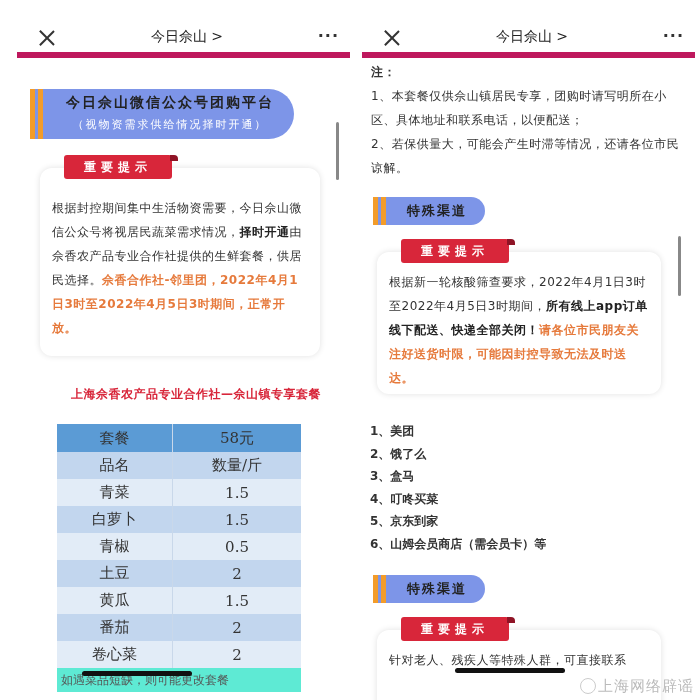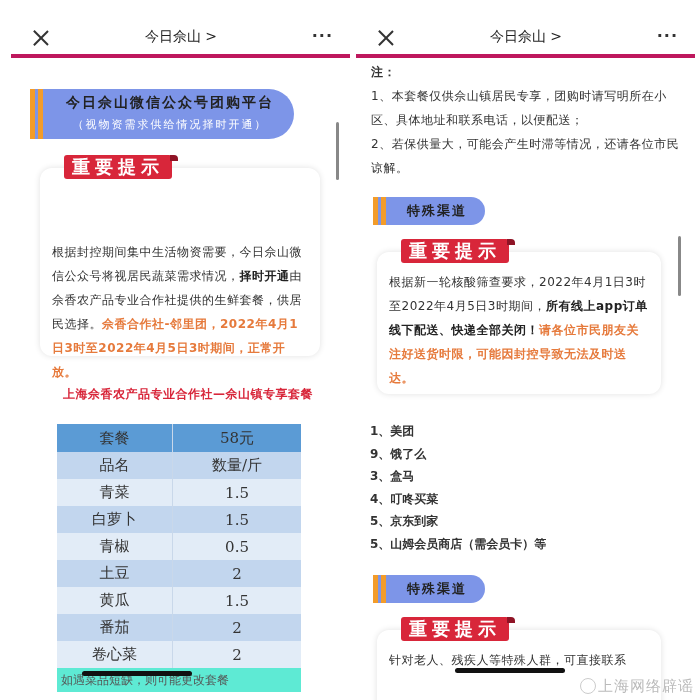--- a/index.html
+++ b/index.html
@@ -2,44 +2,44 @@
 <html><head>
 <meta charset="utf-8">
 <style>
   * { box-sizing: border-box; margin: 0; padding: 0; }
   html, body { width: 700px; height: 700px; background: #ffffff; overflow: hidden;
     font-family: "DejaVu Sans", "Liberation Sans", sans-serif; color: #333; }
   .screens { position: relative; width: 700px; height: 700px; }
   .screen { position: absolute; top: 0; width: 340px; height: 700px; overflow: hidden; background: #fff; }
   .screen.left { left: 10px; }
   .screen.right { left: 355px; }
-  .navbar { position: absolute; top: 22px; left: 1px; width: 340px; height: 36px; border-bottom: 4px solid #be185d; }
+  .navbar { position: absolute; top: 22px; left: 7px; width: 340px; height: 36px; border-bottom: 6px solid #be185d; }
   .nav-close { position: absolute; left: 20px; top: 6px; width: 20px; height: 20px; cursor: pointer; }
   .nav-close::before, .nav-close::after { content: ""; position: absolute; left: 9px; top: 0; width: 1.6px; height: 20px; background: #333; }
   .nav-close::before { transform: rotate(45deg); }
   .nav-close::after { transform: rotate(-45deg); }
   .nav-title { position: absolute; left: 0; right: 0; top: 6px; text-align: center; font-size: 14px; color: #222; }
   .nav-more { position: absolute; right: 18px; top: 4px; font-size: 16px; letter-spacing: 1px; color: #333; font-weight: bold; }
 
   .banner { position: absolute; height: 50px; border-radius: 0 25px 25px 0; background: #7d95e8; color: #222; }
   .banner .bars { position: absolute; left: 0; top: 0; height: 100%; width: 16px; }
   .banner .bars span { position: absolute; top: 0; height: 100%; width: 5px; background: #f39c2a; }
   .banner-title { position: absolute; left: 0; right: 0; text-align: center; font-weight: bold; letter-spacing: 2px; }
   .banner-sub { position: absolute; left: 0; right: 0; text-align: center; color: #fff; letter-spacing: 2px; }
 
   .card { position: absolute; background: #fff; border-radius: 12px;
     box-shadow: 0 0 6px rgba(0,0,0,0.12); }
   .tag { position: absolute; top: -13px; left: 24px; height: 24px; width: 108px; background: #d8263a; color: #fff;
-    font-weight: bold; font-size: 18px; letter-spacing: 5px; text-align: center; line-height: 24px; border-radius: 3px; }
+    font-weight: bold; font-size: 12px; letter-spacing: 5px; text-align: center; line-height: 24px; border-radius: 3px; }
   .tag::after { content: ""; position: absolute; right: -6px; top: 0; width: 8px; height: 6px; background: #8f1426; border-radius: 0 4px 0 0; }
   .card-text { position: absolute; left: 12px; right: 12px; font-size: 12px; line-height: 24px; color: #333; letter-spacing: 0.5px; }
   .bold { font-weight: bold; color: #222; }
   .orange { color: #e67a3c; font-weight: bold; }
 
-  .subtitle-red { position: absolute; left: 8px; width: 340px; text-align: center; color: #d8263a; font-size: 12px; font-weight: bold; letter-spacing: 0.5px; }
+  .subtitle-red { position: absolute; left: 16px; width: 340px; text-align: center; color: #d8263a; font-size: 12px; font-weight: bold; letter-spacing: 0.5px; }
 
   table.pkg { position: absolute; left: 47px; width: 244px; border-collapse: collapse; font-family: "DejaVu Serif", "Liberation Serif", serif; font-size: 15px; color: #333; padding-left: 48px; }
   table.pkg td { height: 27px; text-align: center; border-right: 1px solid #c9d8ea; }
   table.pkg td:last-child { border-right: none; }
   table.pkg tr.head td { background: #5b9bd5; height: 28px; }
   table.pkg tr.odd td { background: #c2d6ee; text-align: center; }
   table.pkg tr.even td { background: #e2ecf7; }
   table.pkg tr.note td { background: #5eead4; font-size: 12px; color: #555; text-align: left; padding-left: 4px; height: 24px; overflow: hidden; }
 
   .scrollbar { position: absolute; width: 3px; background: #888; border-radius: 2px; }
@@ -67,21 +67,21 @@
       <div class="bars">
           <span style="left:0"></span>
           <span style="left:8px"></span>
         </div>
       <div class="banner-title" style="top:5px; font-size:14px; padding-left:16px;">今日佘山微信公众号团购平台</div>
       <div class="banner-sub" style="top:28px; font-size:11px; padding-left:16px;">（视物资需求供给情况择时开通）</div>
     </div>
 
     <div class="card" style="left:30px; top:168px; width:280px; height:188px;">
       <div class="tag">重要提示</div>
-      <div class="card-text" style="top:28px;margin-top:44px;">
+      <div class="card-text" style="top:28px;">
         <span>根据封控期间集中生活物资需要，今日佘山微信公众号将视居民蔬菜需求情况，</span><span class="bold">择时开通</span><span>由佘香农产品专业合作社提供的生鲜套餐，供居民选择。</span><span class="orange">佘香合作社-邻里团，2022年4月1日3时至2022年4月5日3时期间，正常开放。</span>
       </div>
     </div>
 
     <div class="subtitle-red" style="top:386px;">上海佘香农产品专业合作社—佘山镇专享套餐</div>
 
     <table class="pkg" style="top:424px;">
       <tbody>
           <tr class="head">
         <td>套餐</td>
@@ -152,25 +152,25 @@
 
     <div class="card" style="left:22px; top:252px; width:284px; height:142px;">
       <div class="tag">重要提示</div>
       <div class="card-text" style="top:18px;">
         <span>根据新一轮核酸筛查要求，2022年4月1日3时至2022年4月5日3时期间，</span><span class="bold">所有线上app订单线下配送、快递全部关闭！</span><span class="orange">请各位市民朋友关注好送货时限，可能因封控导致无法及时送达。</span>
       </div>
     </div>
 
     <div class="platform-list" style="top:420px;">
       <div>1、美团</div>
-      <div>9、饿了么</div>
+      <div>2、饿了么</div>
       <div>3、盒马</div>
       <div>4、叮咚买菜</div>
       <div>5、京东到家</div>
-      <div>5、山姆会员商店（需会员卡）等</div>
+      <div>6、山姆会员商店（需会员卡）等</div>
     </div>
 
     <div class="banner" style="left:18px; top:575px; width:112px; height:28px; border-radius:0 14px 14px 0;padding-left:22px;">
       <div class="bars">
           <span style="left:0"></span>
           <span style="left:8px"></span>
         </div>
       <div class="banner-title" style="top:5px; font-size:13px; padding-left:16px;">特殊渠道</div>
     </div>
 

